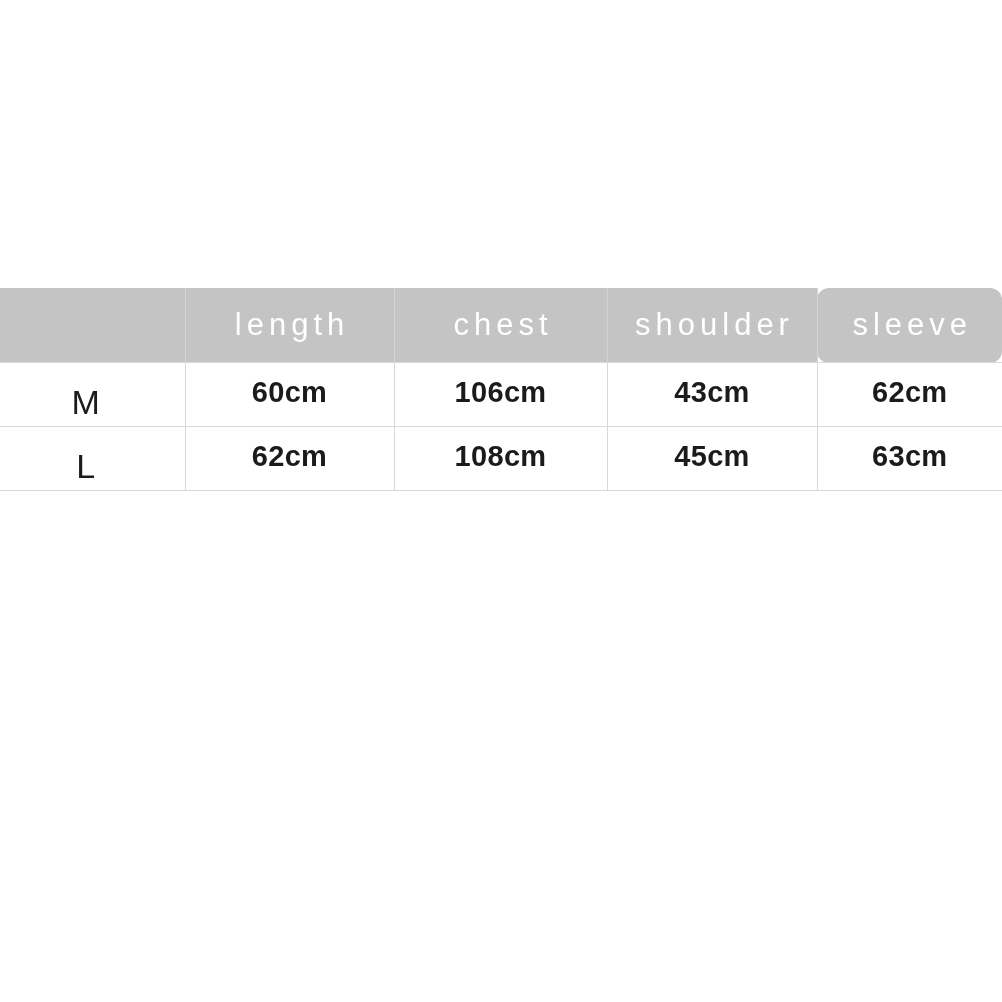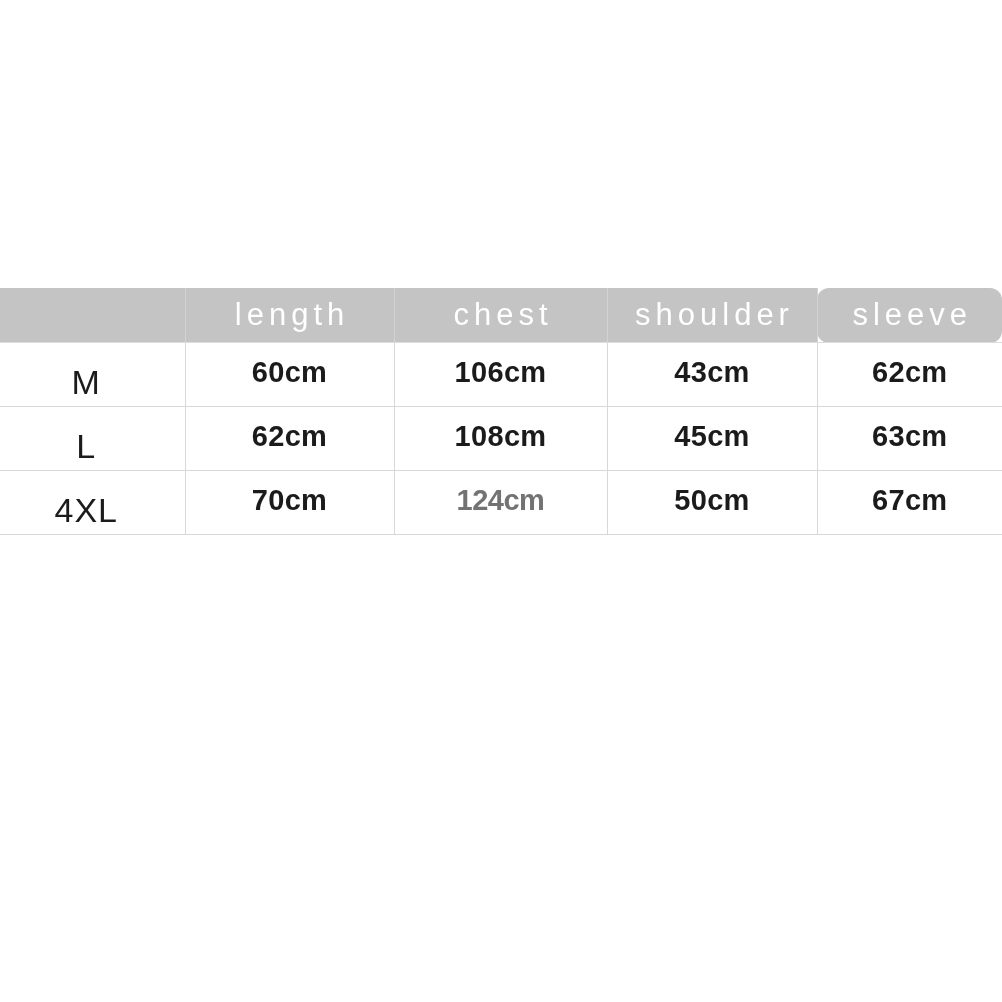--- a/index.html
+++ b/index.html
@@ -44,21 +44,21 @@
   
   .chart-table thead th {
     height: 54px;
     background: #c4c4c4;
     color: #ffffff;
     font-weight: 400;
     font-size: 31px;
     letter-spacing: 5px;
     text-align: center;
     vertical-align: middle;
-    padding: 0;
+    padding: 10px;
     border-right: 1px solid #d3d3d3;
     border-bottom: 1px solid #dcdcdc;
     white-space: nowrap;
     text-indent: 5px;
   }
   .chart-table thead th:last-child { border-right: none; }
   .chart-table thead th.col-size   { letter-spacing: 0; }
 
   
   .chart-table tbody td {
@@ -149,23 +149,16 @@
         <td class="size-cell"><span class="size-label">L</span></td>
         <td class="meas-cell"><span class="meas-value">62cm</span></td>
         <td class="meas-cell"><span class="meas-value">108cm</span></td>
         <td class="meas-cell"><span class="meas-value">45cm</span></td>
         <td class="meas-cell"><span class="meas-value">63cm</span></td>
       </tr>
 
 
 
 
-      <tr>
-        <td class="size-cell"><span class="size-label">4XL</span></td>
-        <td class="meas-cell"><span class="meas-value">70cm</span></td>
-        <td class="meas-cell faded"><span class="meas-value">124cm</span></td>
-        <td class="meas-cell"><span class="meas-value">50cm</span></td>
-        <td class="meas-cell"><span class="meas-value">67cm</span></td>
-      </tr>
 
     </tbody>
   </table>
 </div>
 
 </body></html>

